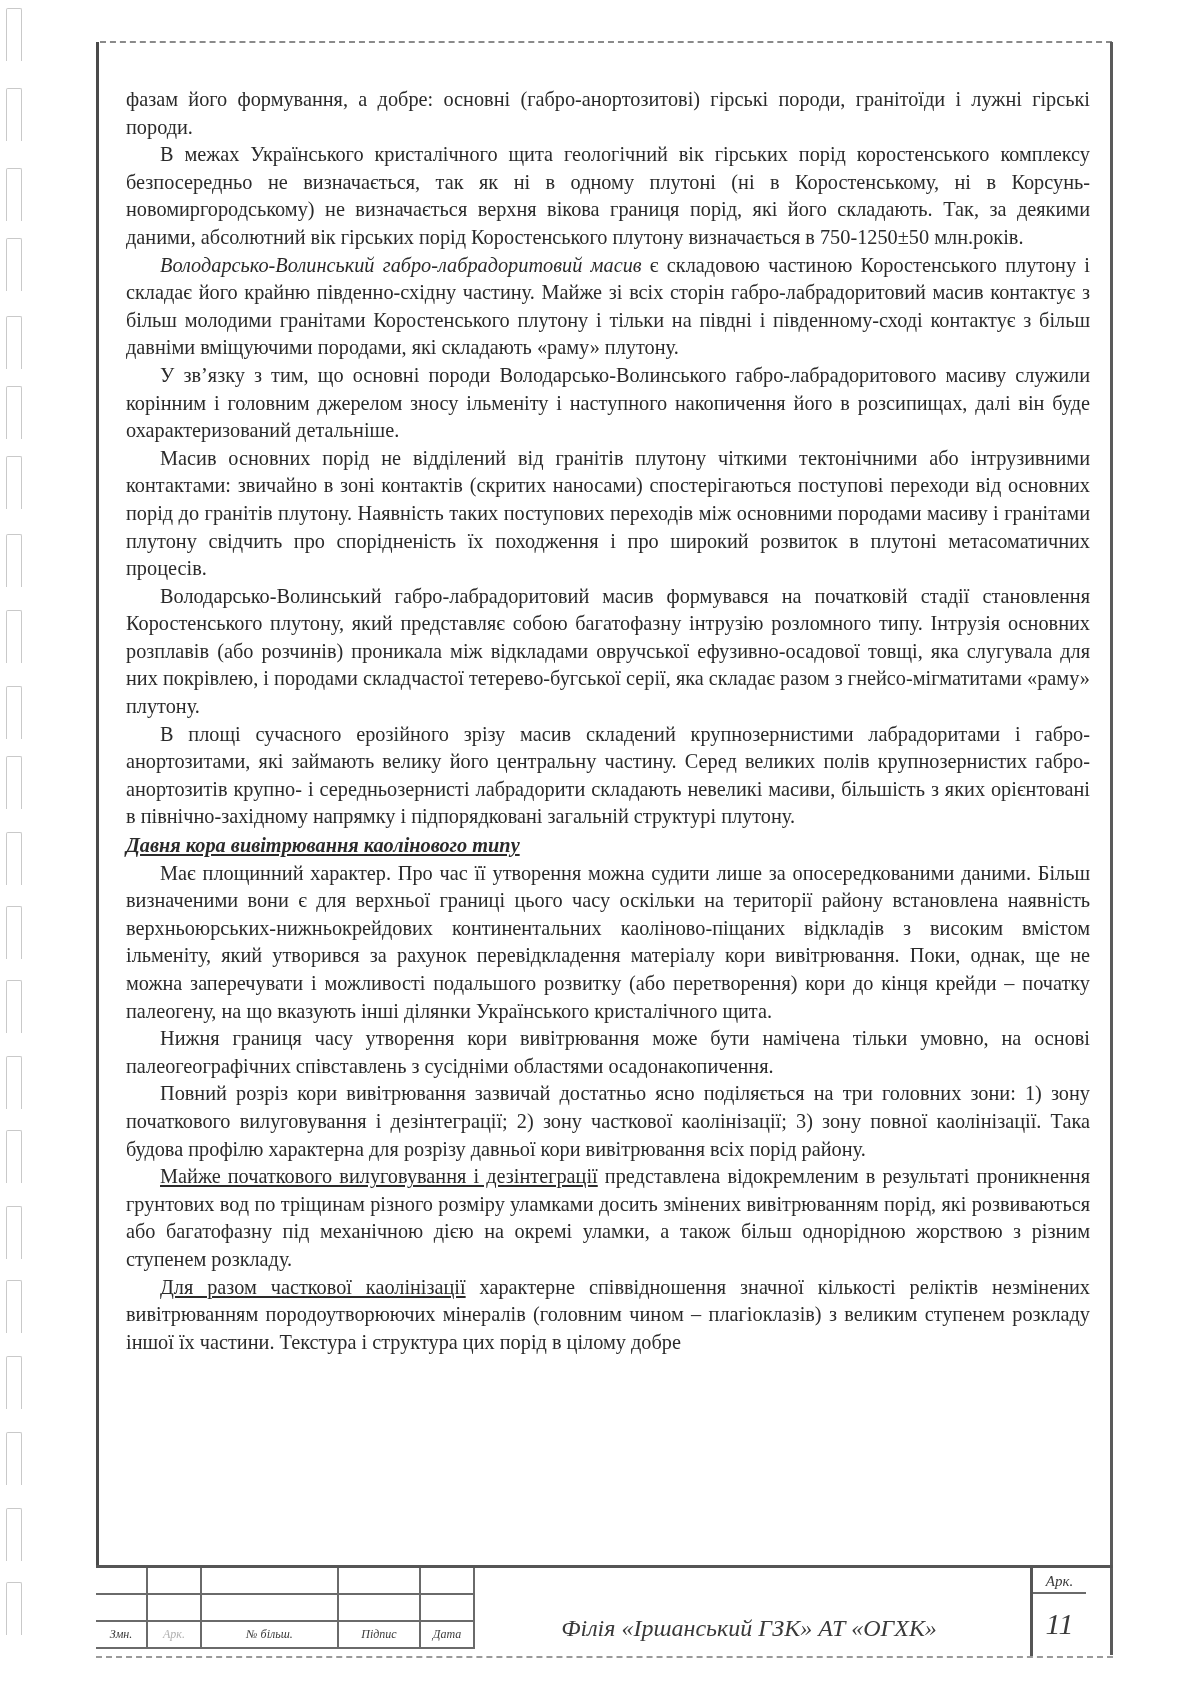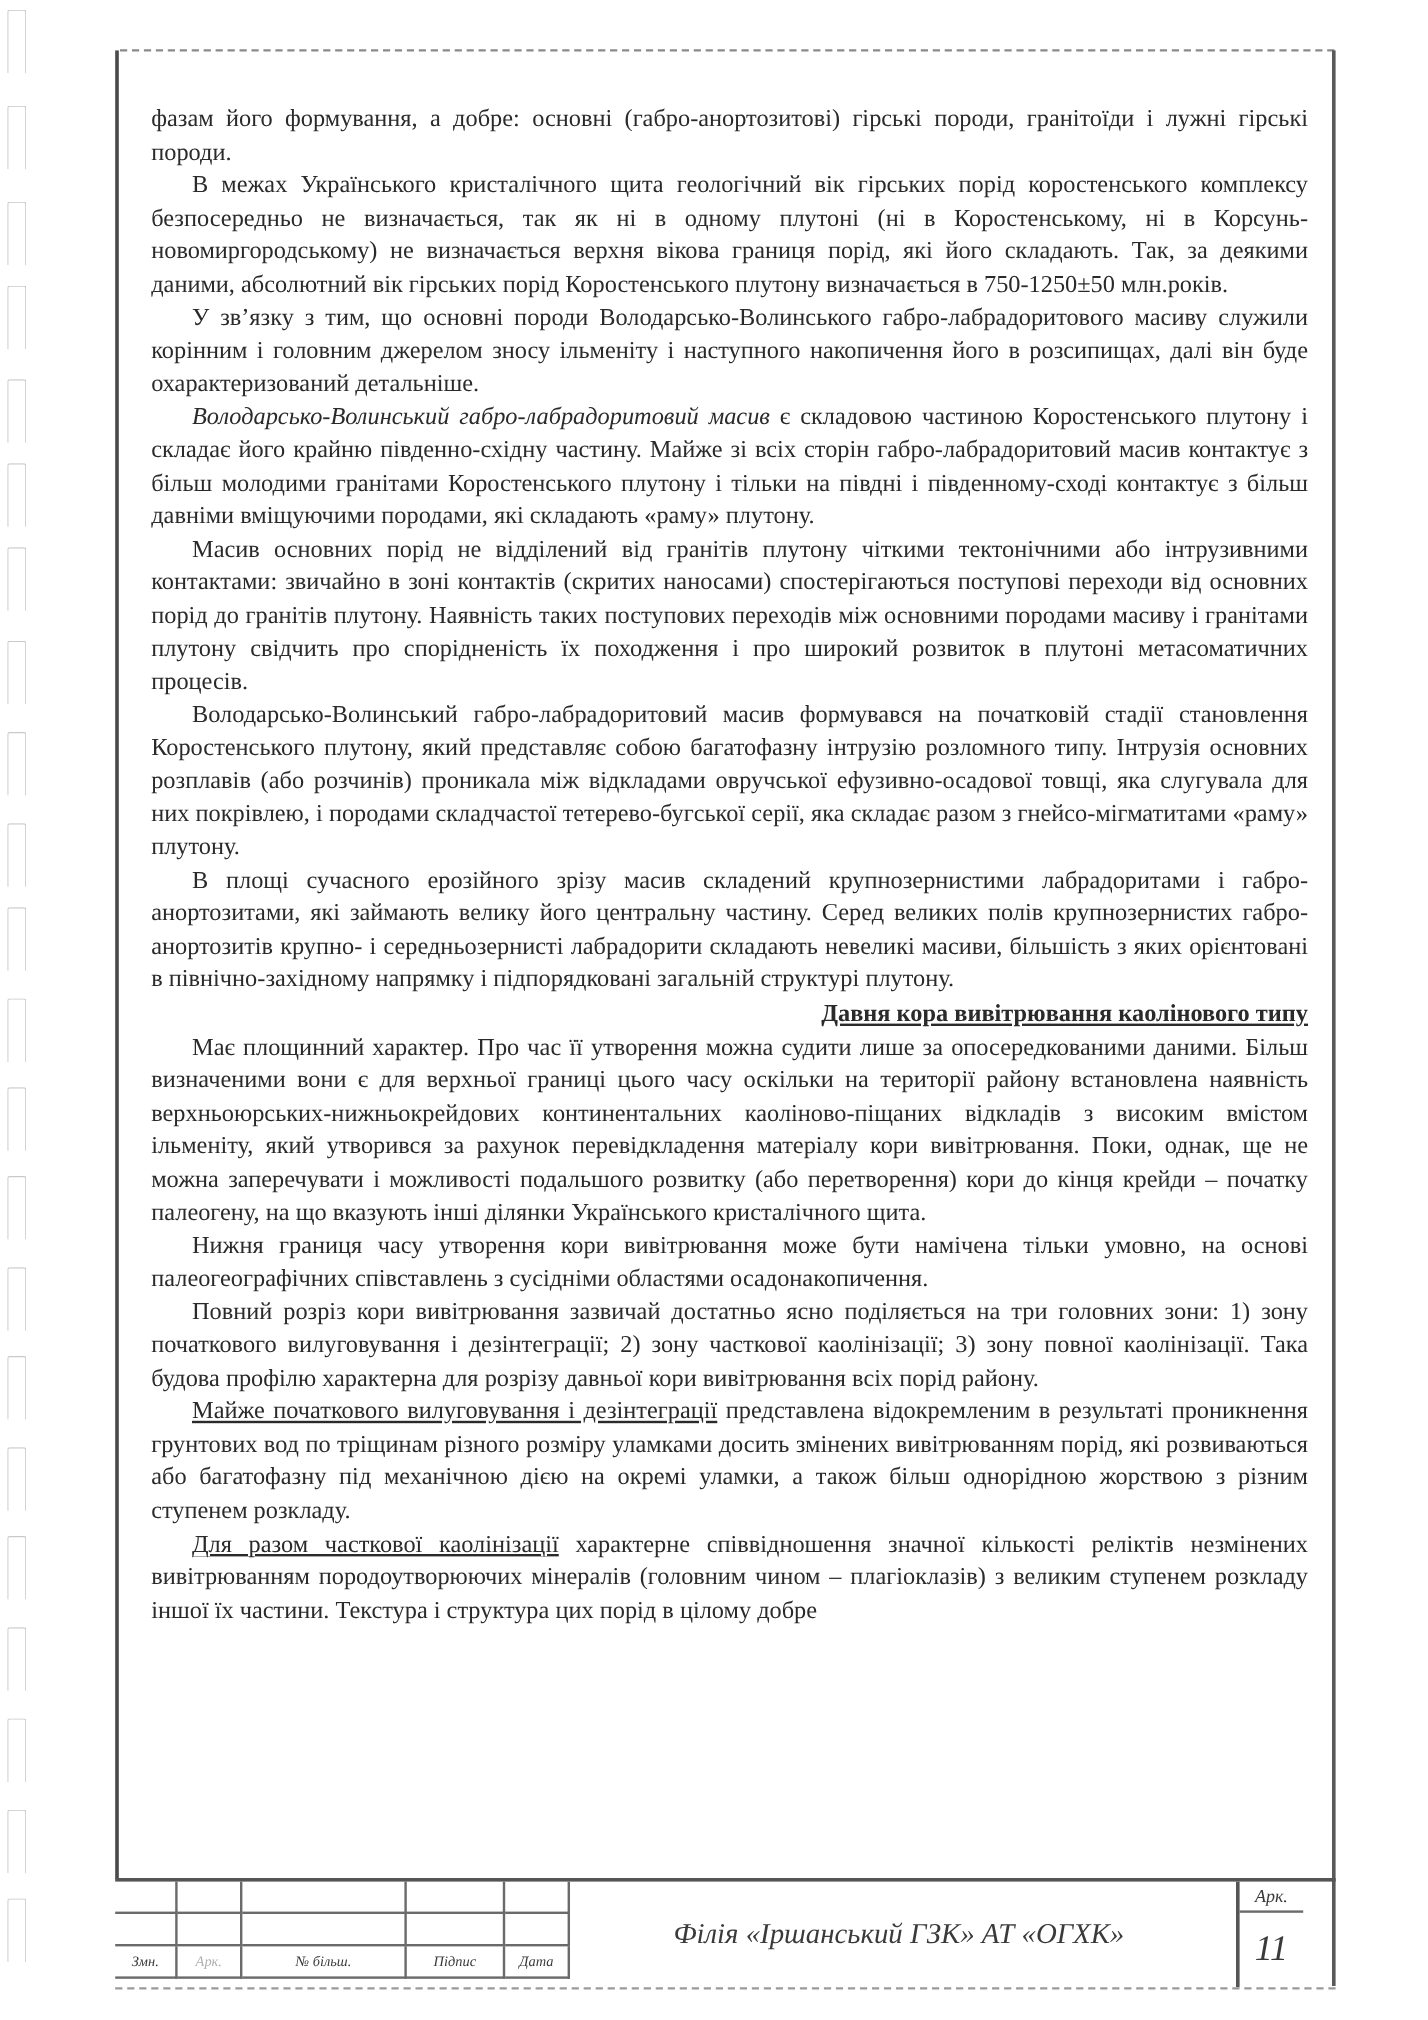--- a/index.html
+++ b/index.html
@@ -10,32 +10,32 @@
   .frame-top { position: absolute; left: 100px; top: 41px; width: 1012px; height: 0;
                border-top: 2px dashed #8a8a8a; }
   .frame-left { position: absolute; left: 96px; top: 42px; width: 0; height: 1524px;
                 border-left: 3px solid #4a4a4a; }
   .frame-right { position: absolute; left: 1110px; top: 42px; width: 0; height: 1613px;
                  border-left: 3px solid #5a5a5a; }
   .content { position: absolute; left: 126px; top: 86px; width: 964px;
              font-size: 20.3px; line-height: 27.6px; text-align: justify; }
   .content p { margin: 0; text-indent: 34px; }
   .content p.noindent { text-indent: 0; }
-  .content .heading { text-align: right; text-indent: 0; font-weight: bold; 
+  .content .heading { text-align: left; text-indent: 0; font-weight: bold; font-style: italic;
                       text-decoration: underline; margin: 1px 0 0 0; }
   .content em { font-style: italic; }
   .content u { text-decoration: underline; }
   .tb { position: absolute; left: 96px; top: 1565px; width: 1017px; height: 90px;
         border-top: 3px solid #555; }
   .tb-grid { position: absolute; left: 0; top: 0; border-collapse: collapse; }
   .tb-grid td { border: 2px solid #6a6a6a; height: 25px; padding: 0; font-size: 12px;
                 font-style: italic; text-align: center; color: #3a3a3a; }
   .tb-grid tr:first-child td { border-top: none; }
   .tb-grid td:first-child { border-left: none; }
-  .tb-org { position: absolute; left: 373px; top: 0; width: 560px; height: 88px;
+  .tb-org { position: absolute; left: 373px; top: 16px; width: 560px; height: 88px;
             display: flex; align-items: center; justify-content: center;
             font-size: 24px; font-style: italic; color: #3a3a3a; }
   .tb-ark { position: absolute; left: 934px; top: 0; width: 53px; height: 88px;
             border-left: 3px solid #555; }
   .tb-ark-label { height: 24px; border-bottom: 2px solid #6a6a6a; font-size: 15px;
                   font-style: italic; text-align: center; line-height: 26px; color: #3a3a3a; }
   .tb-ark-num { font-size: 30px; font-style: italic; text-align: center; line-height: 60px; color: #3a3a3a; }
   .tb-bottom { position: absolute; left: 96px; top: 1656px; width: 1017px; height: 0;
                border-top: 2px dashed #9a9a9a; }
 </style>
@@ -65,22 +65,22 @@
 <div class="punch" style="top:1508px"></div>
 <div class="punch" style="top:1582px"></div>
 
 <div class="frame-top"></div>
 <div class="frame-left"></div>
 <div class="frame-right"></div>
 
 <div class="content">
   <p class="noindent">фазам його формування, а добре: основні (габро-анортозитові) гірські породи, гранітоїди і лужні гірські породи.</p>
   <p>В межах Українського кристалічного щита геологічний вік гірських порід коростенського комплексу безпосередньо не визначається, так як ні в одному плутоні (ні в Коростенському, ні в Корсунь-новомиргородському) не визначається верхня вікова границя порід, які його складають. Так, за деякими даними, абсолютний вік гірських порід Коростенського плутону визначається в 750-1250±50 млн.років.</p>
+  <p><em>Володарсько-Волинський габро-лабрадоритовий масив</em><span> є складовою частиною Коростенського плутону і складає його крайню південно-східну частину. Майже зі всіх сторін габро-лабрадоритовий масив контактує з більш молодими гранітами Коростенського плутону і тільки на півдні і південному-сході контактує з більш давніми вміщуючими породами, які складають «раму» плутону.</span></p>
   <p>У зв’язку з тим, що основні породи Володарсько-Волинського габро-лабрадоритового масиву служили корінним і головним джерелом зносу ільменіту і наступного накопичення його в розсипищах, далі він буде охарактеризований детальніше.</p>
-  <p><em>Володарсько-Волинський габро-лабрадоритовий масив</em><span> є складовою частиною Коростенського плутону і складає його крайню південно-східну частину. Майже зі всіх сторін габро-лабрадоритовий масив контактує з більш молодими гранітами Коростенського плутону і тільки на півдні і південному-сході контактує з більш давніми вміщуючими породами, які складають «раму» плутону.</span></p>
   <p>Масив основних порід не відділений від гранітів плутону чіткими тектонічними або інтрузивними контактами: звичайно в зоні контактів (скритих наносами) спостерігаються поступові переходи від основних порід до гранітів плутону. Наявність таких поступових переходів між основними породами масиву і гранітами плутону свідчить про спорідненість їх походження і про широкий розвиток в плутоні метасоматичних процесів.</p>
   <p>Володарсько-Волинський габро-лабрадоритовий масив формувався на початковій стадії становлення Коростенського плутону, який представляє собою багатофазну інтрузію розломного типу. Інтрузія основних розплавів (або розчинів) проникала між відкладами овручської ефузивно-осадової товщі, яка слугувала для них покрівлею, і породами складчастої тетерево-бугської серії, яка складає разом з гнейсо-мігматитами «раму» плутону.</p>
   <p>В площі сучасного ерозійного зрізу масив складений крупнозернистими лабрадоритами і габро-анортозитами, які займають велику його центральну частину. Серед великих полів крупнозернистих габро-анортозитів крупно- і середньозернисті лабрадорити складають невеликі масиви, більшість з яких орієнтовані в північно-західному напрямку і підпорядковані загальній структурі плутону.</p>
   <p class="heading">Давня кора вивітрювання каолінового типу</p>
   <p>Має площинний характер. Про час її утворення можна судити лише за опосередкованими даними. Більш визначеними вони є для верхньої границі цього часу оскільки на території району встановлена наявність верхньоюрських-нижньокрейдових континентальних каоліново-піщаних відкладів з високим вмістом ільменіту, який утворився за рахунок перевідкладення матеріалу кори вивітрювання. Поки, однак, ще не можна заперечувати і можливості подальшого розвитку (або перетворення) кори до кінця крейди – початку палеогену, на що вказують інші ділянки Українського кристалічного щита.</p>
   <p>Нижня границя часу утворення кори вивітрювання може бути намічена тільки умовно, на основі палеогеографічних співставлень з сусідніми областями осадонакопичення.</p>
   <p>Повний розріз кори вивітрювання зазвичай достатньо ясно поділяється на три головних зони: 1) зону початкового вилуговування і дезінтеграції; 2) зону часткової каолінізації; 3) зону повної каолінізації. Така будова профілю характерна для розрізу давньої кори вивітрювання всіх порід району.</p>
   <p><u>Майже початкового вилуговування і дезінтеграції</u><span> представлена відокремленим в результаті проникнення грунтових вод по тріщинам різного розміру уламками досить змінених вивітрюванням порід, які розвиваються або багатофазну під механічною дією на окремі уламки, а також більш однорідною жорствою з різним ступенем розкладу.</span></p>
   <p><u>Для разом часткової каолінізації</u><span> характерне співвідношення значної кількості реліктів незмінених вивітрюванням породоутворюючих мінералів (головним чином – плагіоклазів) з великим ступенем розкладу іншої їх частини. Текстура і структура цих порід в цілому добре</span></p>
 </div>

